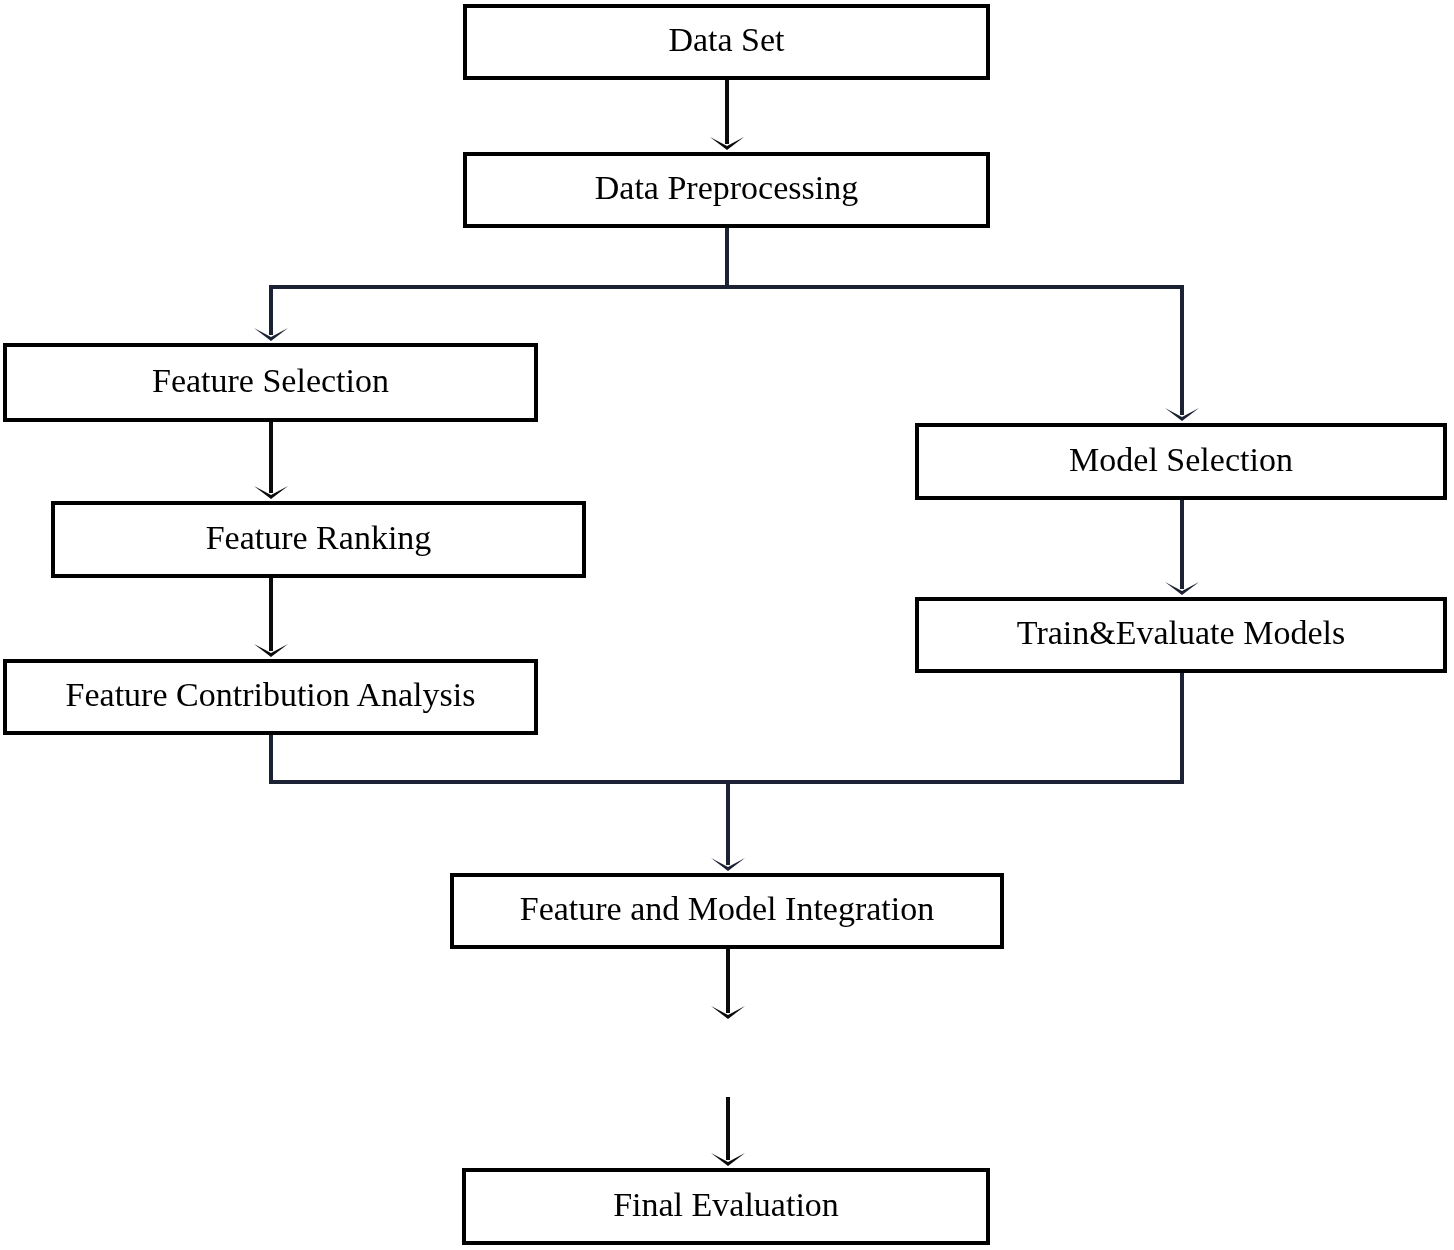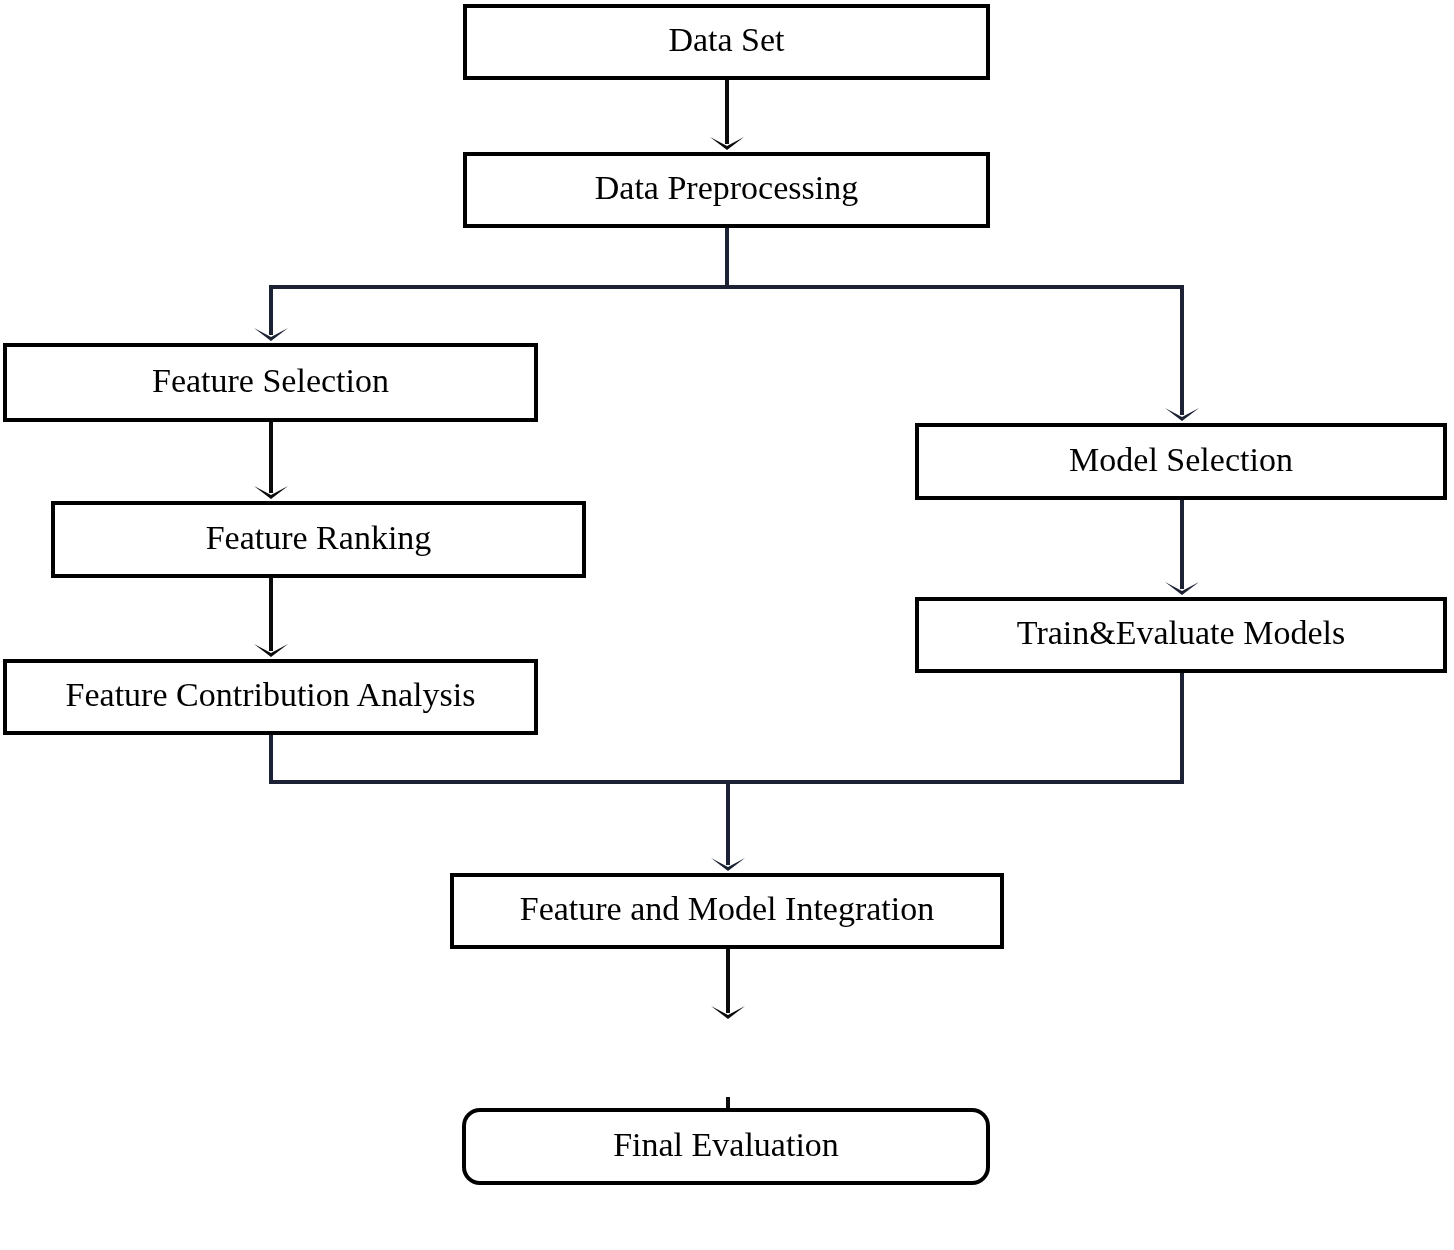--- a/index.html
+++ b/index.html
@@ -47,21 +47,21 @@
   }
   .n-data-set            {left:463px; top:4px;    width:527px; height:76px;}
   .n-data-preprocessing  {left:463px; top:152px;  width:527px; height:76px;}
   .n-feature-selection   {left:3px;   top:343px;  width:535px; height:79px;}
   .n-model-selection     {left:915px; top:423px;  width:532px; height:77px;}
   .n-feature-ranking     {left:3px;   top:501px;  width:535px; height:77px;margin-left:48px;}
   .n-train-evaluate      {left:915px; top:597px;  width:532px; height:76px;}
   .n-feature-contribution{left:3px;   top:659px;  width:535px; height:76px;align-items:center;}
   .n-integration         {left:450px; top:873px;  width:554px; height:76px;}
   .n-hyperparameter      {left:462px; top:1021px; width:528px; height:76px;}
-  .n-final-evaluation    {left:462px; top:1108px; width:528px; height:77px;border-radius:18px;}
+  .n-final-evaluation    {left:462px; top:1168px; width:528px; height:77px;}
 </style>
 </head>
 <body>
 
 <div class="canvas">
 
   <svg class="connector-layer" viewBox="0 0 1454 1250" xmlns="http://www.w3.org/2000/svg">
 
     <path class="edge black" d="M727 80 L727 144"></path>
     <path class="edge black" d="M271 422 L271 493"></path>

